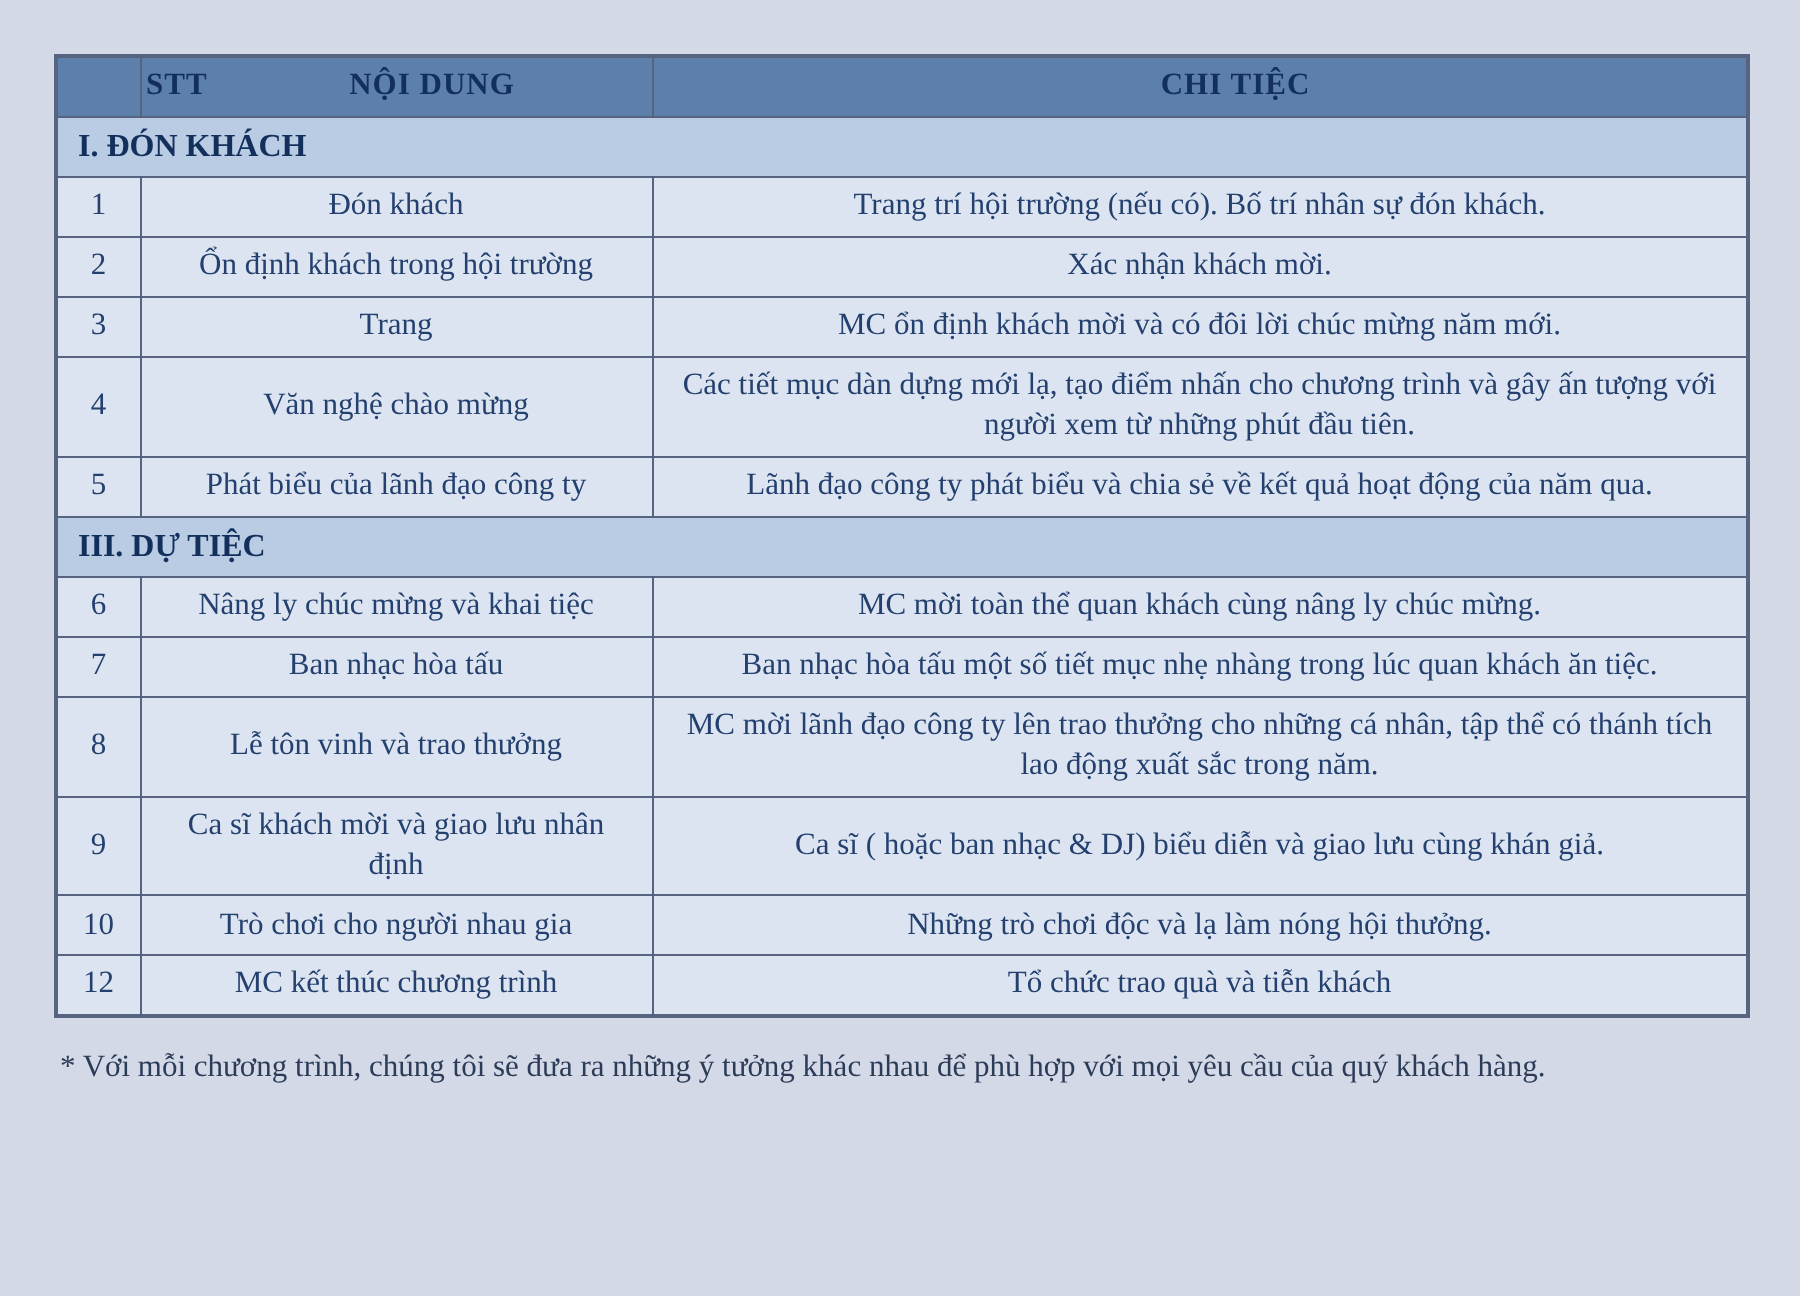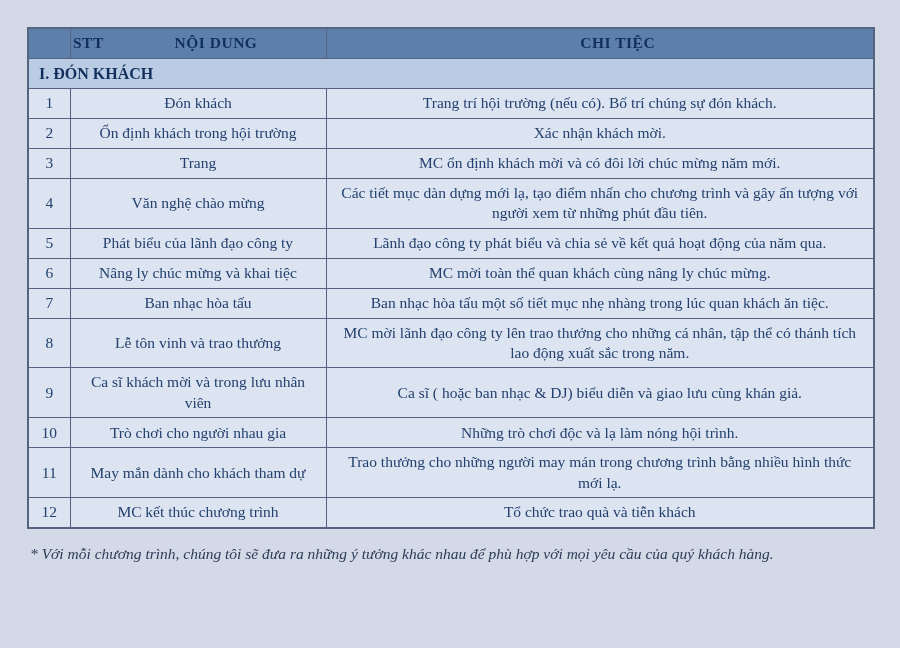--- a/index.html
+++ b/index.html
@@ -52,21 +52,20 @@
     color:var(--heading-text);
     font-weight:bold;
     text-align:left;
     padding-left:10px;
     height:30px;
     font-size:16px;
   }
   tr.data-row td{height:30px;background:var(--row-bg);}
   .footnote{
     margin:16px 0 0 3px;
-    font-style:italic;
     font-size:15.5px;
     color:#2c3c58;
   }
 </style>
 </head>
 <body>
 
 <div class="sheet">
   <table class="program">
     <colgroup>
@@ -81,21 +80,21 @@
         <th>CHI TIỆC</th>
       </tr>
     </thead>
     <tbody>
         <tr class="section-row">
           <td colspan="3">I.  ĐÓN KHÁCH</td>
         </tr>
         <tr class="data-row">
           <td>1</td>
           <td>Đón khách</td>
-          <td>Trang trí hội trường (nếu có). Bố trí chúng sự đón khách.</td>
+          <td>Trang trí hội trường (nếu có). Bố trí nhân sự đón khách.</td>
         </tr>
         <tr class="data-row">
           <td>2</td>
           <td>Ổn định khách trong hội trường</td>
           <td>Xác nhận khách mời.</td>
         </tr>
         <tr class="data-row">
           <td>3</td>
           <td>Trang</td>
           <td>MC ổn định khách mời và có đôi lời chúc mừng năm mới.</td>
@@ -103,49 +102,47 @@
         <tr class="data-row">
           <td>4</td>
           <td>Văn nghệ chào mừng</td>
           <td>Các tiết mục dàn dựng mới lạ, tạo điểm nhấn cho chương trình và gây ấn tượng với người xem từ những phút đầu tiên.</td>
         </tr>
         <tr class="data-row">
           <td>5</td>
           <td>Phát biểu của lãnh đạo công ty</td>
           <td>Lãnh đạo công ty phát biểu và chia sẻ về kết quả hoạt động của năm qua.</td>
         </tr>
+        <tr class="section-row">
+          <td colspan="3">III. DỰ TIỆC</td>
+        </tr>
         <tr class="data-row">
           <td>6</td>
           <td>Nâng ly chúc mừng và khai tiệc</td>
           <td>MC mời toàn thể quan khách cùng nâng ly chúc mừng.</td>
         </tr>
         <tr class="data-row">
           <td>7</td>
           <td>Ban nhạc hòa tấu</td>
           <td>Ban nhạc hòa tấu một số tiết mục nhẹ nhàng trong lúc quan khách ăn tiệc.</td>
         </tr>
         <tr class="data-row">
           <td>8</td>
           <td>Lễ tôn vinh và trao thưởng</td>
           <td>MC mời lãnh đạo công ty lên trao thưởng cho những cá nhân, tập thể có thánh tích lao động xuất sắc trong năm.</td>
         </tr>
         <tr class="data-row">
           <td>9</td>
-          <td>Ca sĩ khách mời và trong lưu nhân viên</td>
+          <td>Ca sĩ khách mời và giao lưu nhân định</td>
           <td>Ca sĩ ( hoặc ban nhạc &amp; DJ) biểu diễn và giao lưu cùng khán giả.</td>
         </tr>
         <tr class="data-row">
           <td>10</td>
           <td>Trò chơi cho người nhau gia</td>
-          <td>Những trò chơi độc và lạ làm nóng hội trình.</td>
-        </tr>
-        <tr class="data-row">
-          <td>11</td>
-          <td>May mắn dành cho khách tham dự</td>
-          <td>Trao thưởng cho những người may mán trong chương trình bằng nhiều hình thức mới lạ.</td>
+          <td>Những trò chơi độc và lạ làm nóng hội thưởng.</td>
         </tr>
         <tr class="data-row">
           <td>12</td>
           <td>MC kết thúc chương trình</td>
           <td>Tổ chức trao quà và tiễn khách</td>
         </tr>
       </tbody>
   </table>
 
   <p class="footnote">* Với mỗi chương trình, chúng tôi sẽ đưa ra những ý tưởng khác nhau để phù hợp với mọi yêu cầu của quý khách hàng.</p>

